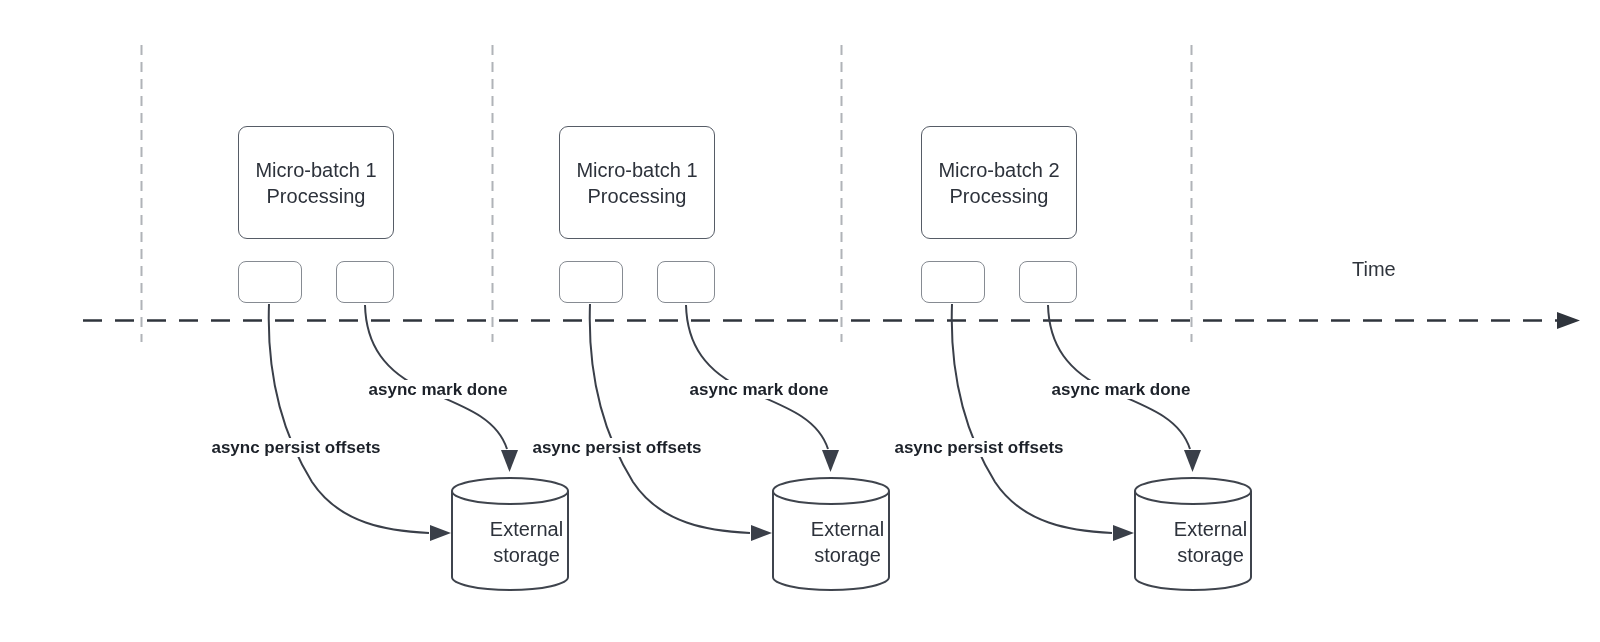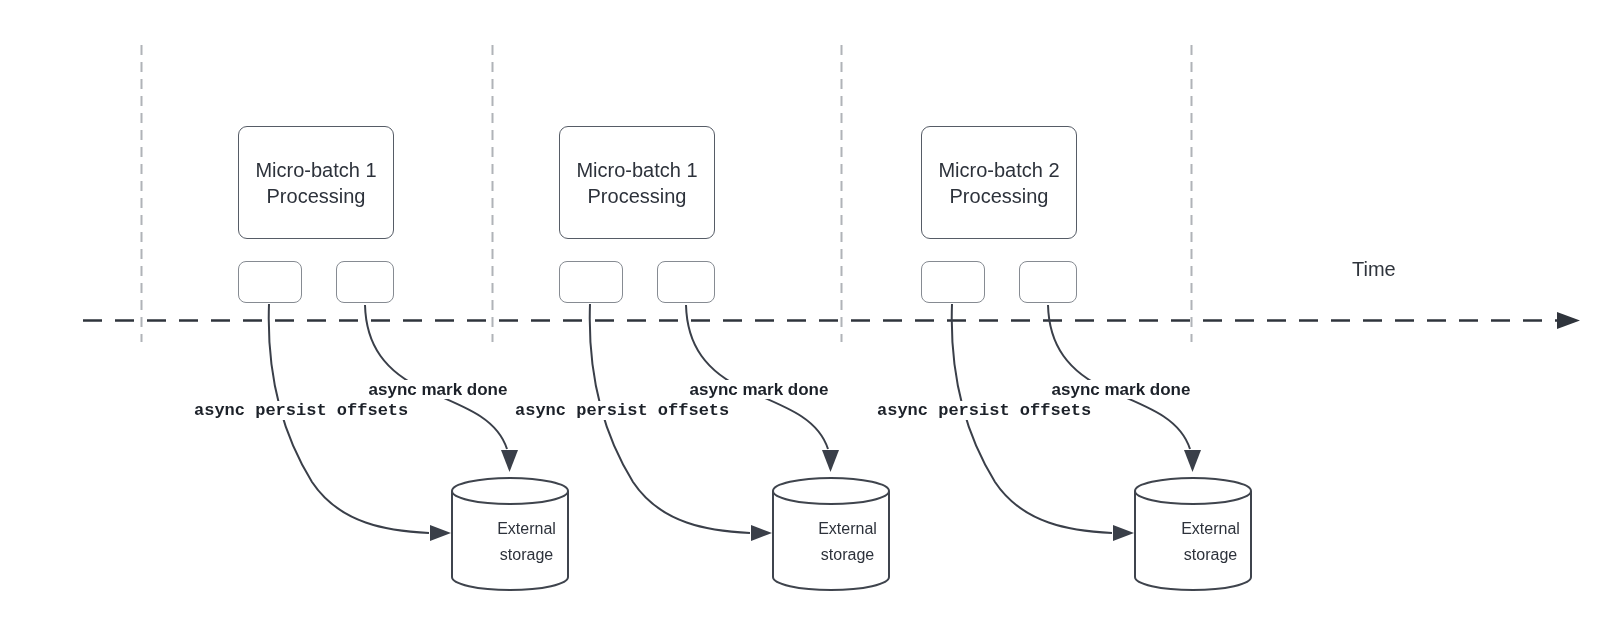--- a/index.html
+++ b/index.html
@@ -43,26 +43,26 @@
     background:#ffffff;
   }
   .mini-left{width:64px;}
   .mini-right{width:58px;}
   .flow-label{
     width:210px;text-align:center;
     font-size:17px;font-weight:bold;color:var(--label-text);
     white-space:nowrap;
   }
   .flow-label span{background:#ffffff;padding:0 3px;}
-  .persist-label{top:401px;font-family:Liberation Mono, monospace;}
+  .persist-label{top:438px;}
   .done-label{top:380px;}
   .storage-label{
     top:496px;width:133px;height:92px;
     display:flex;flex-direction:column;align-items:center;justify-content:center;
-    color:var(--box-text);font-size:16px;line-height:26px;text-align:center;padding-left:16px;
+    color:var(--box-text);font-size:20px;line-height:26px;text-align:center;padding-left:16px;
   }
   .time-label{
     top:258px;left:1352px;width:70px;
     color:var(--axis);font-size:20px;
   }
 </style>
 </head>
 <body>
 
 <div class="canvas">

